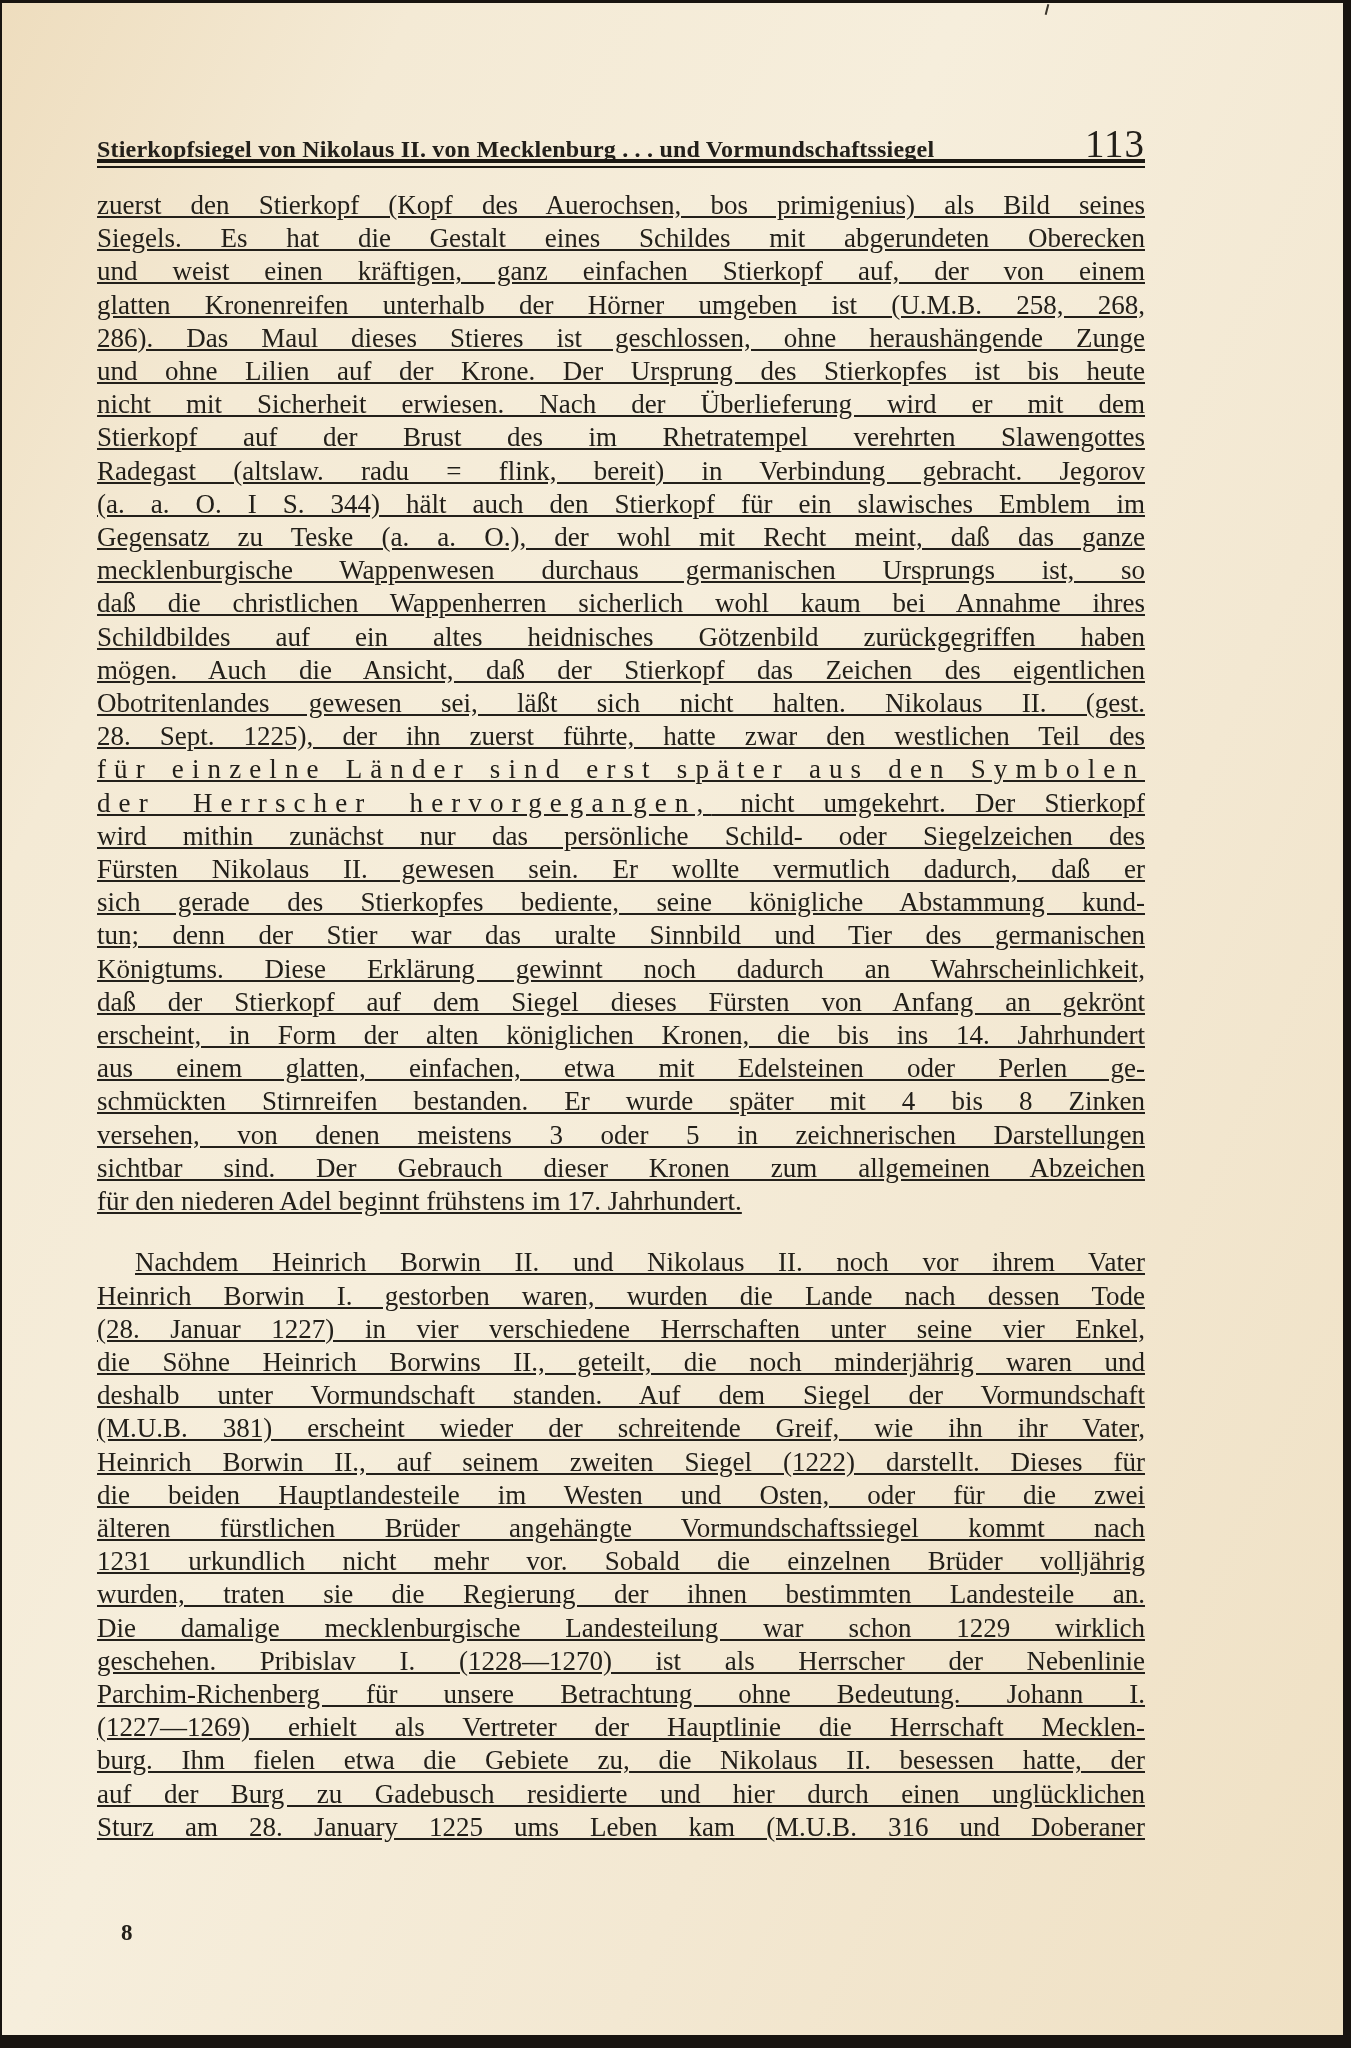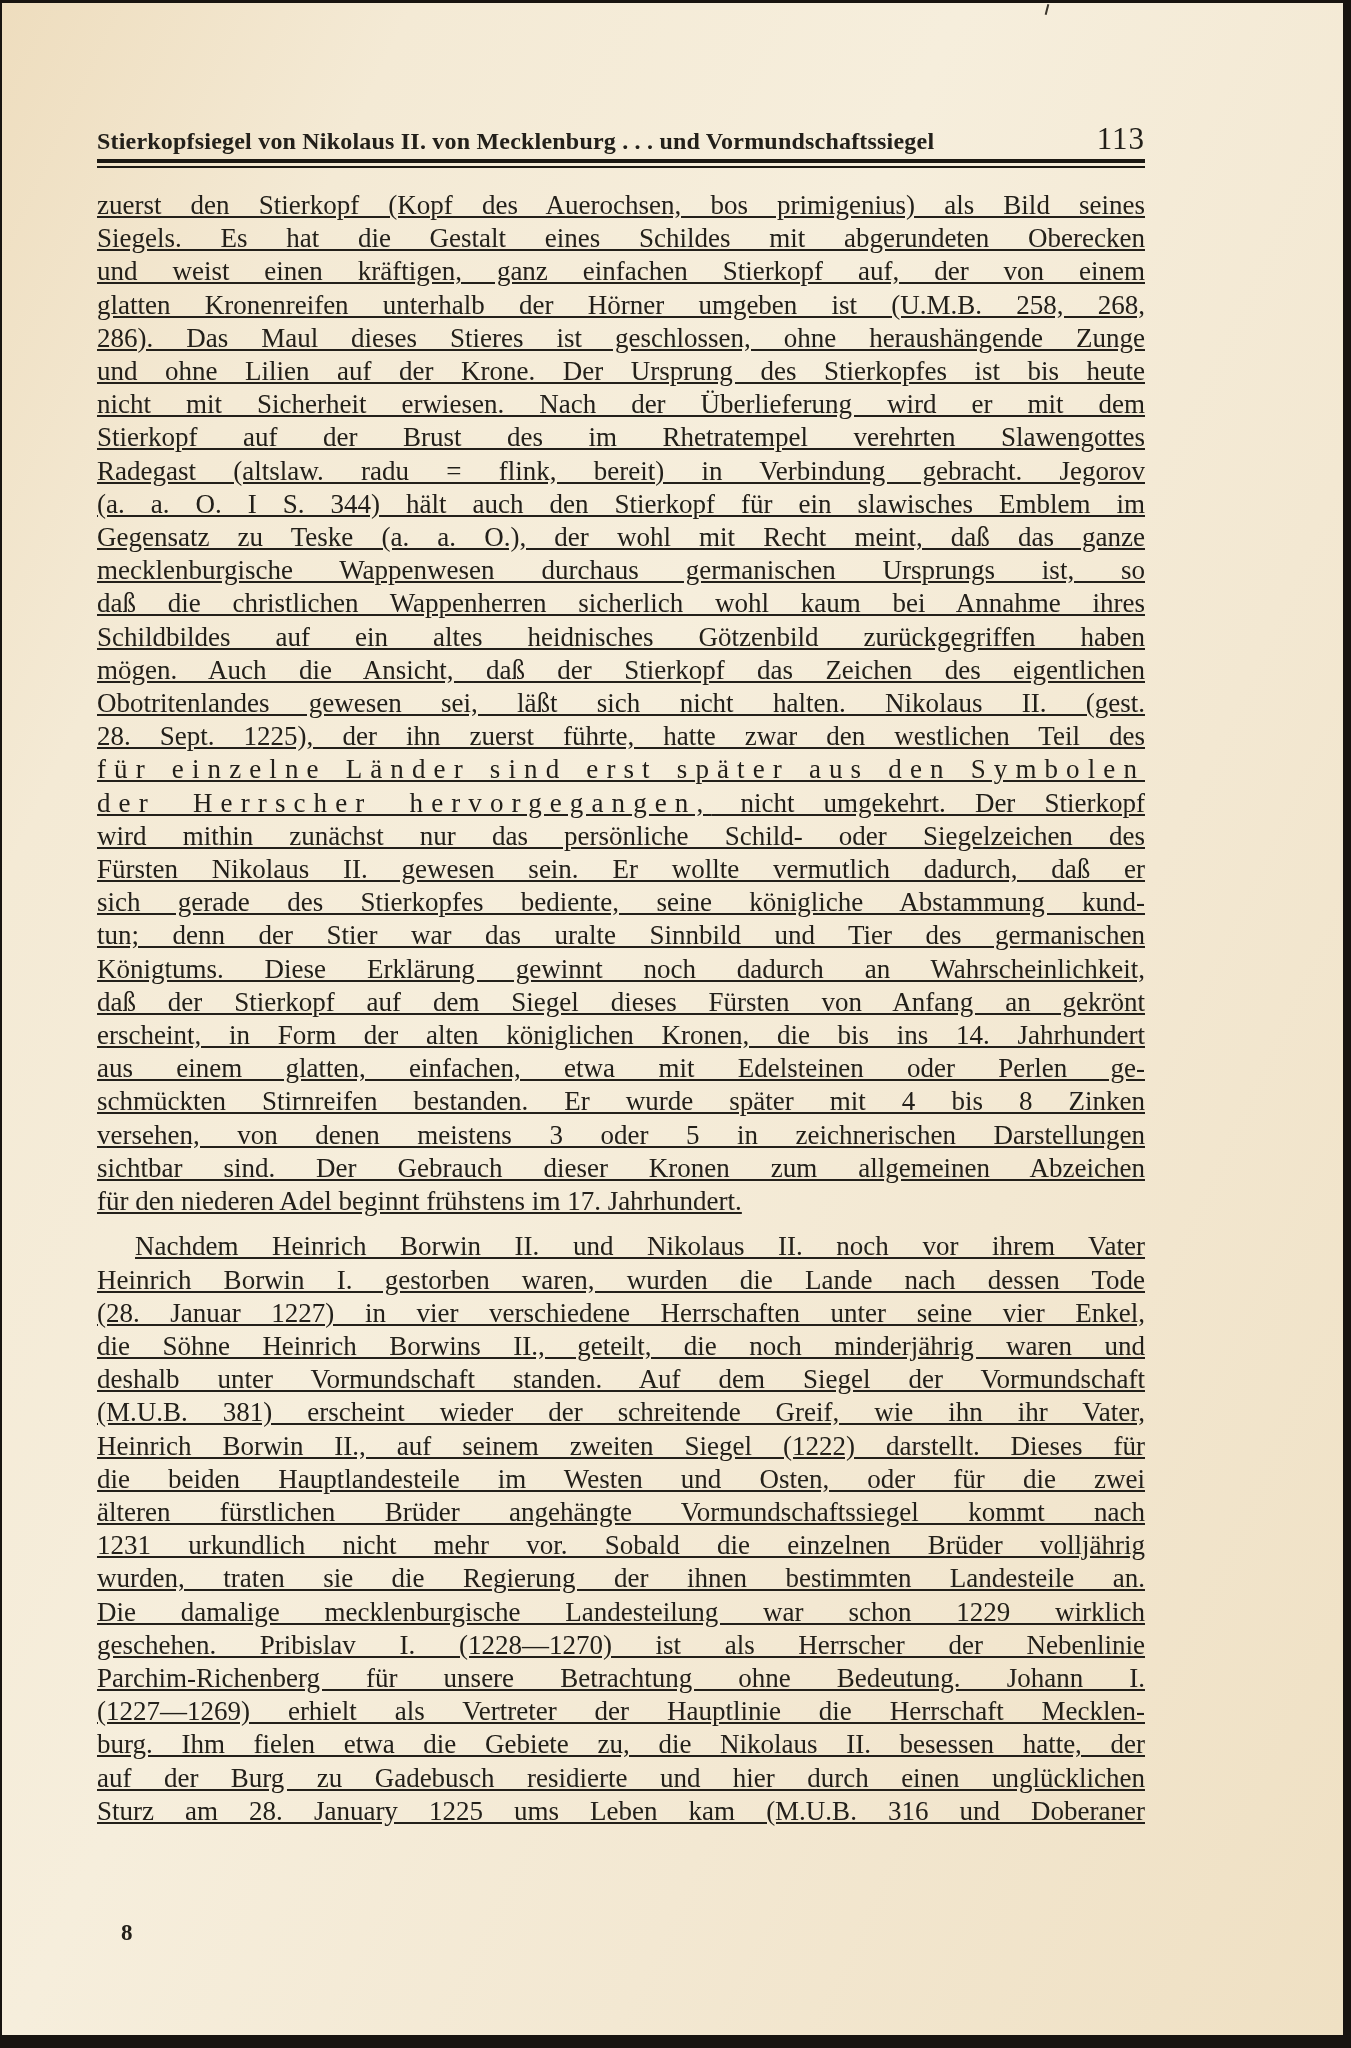--- a/index.html
+++ b/index.html
@@ -43,21 +43,21 @@
     justify-content: space-between;
     align-items: baseline;
     white-space: nowrap;
   }
   .running-head .head-title {
     font-weight: bold;
     font-size: 24px;
     letter-spacing: 0.2px;
   }
   .running-head .head-page {
-    font-size: 31px;
+    font-size: 39px;
     font-weight: normal;
     letter-spacing: 1px;
   }
   .head-rule {
     position: absolute;
     top: 156px;
     left: 0;
     width: 100%;
     height: 3px;
     border-top: 4px solid #1c1913;
@@ -66,21 +66,21 @@
   .bodytext {
     position: absolute;
     top: 186px;
     left: 0;
     width: 100%;
     font-size: 27px;
     line-height: 33.2px;
     text-decoration: underline;
   }
   .para { margin: 0; }
-  .para + .para { margin-top: 12px; }
+  .para + .para { margin-top: 28px; }
   .line {
     text-align: justify;
     text-align-last: justify;
   }
   .line.no-just {
     text-align-last: left;
   }
   .para.indent-first .line:first-child {
     text-indent: 38px;
   }

